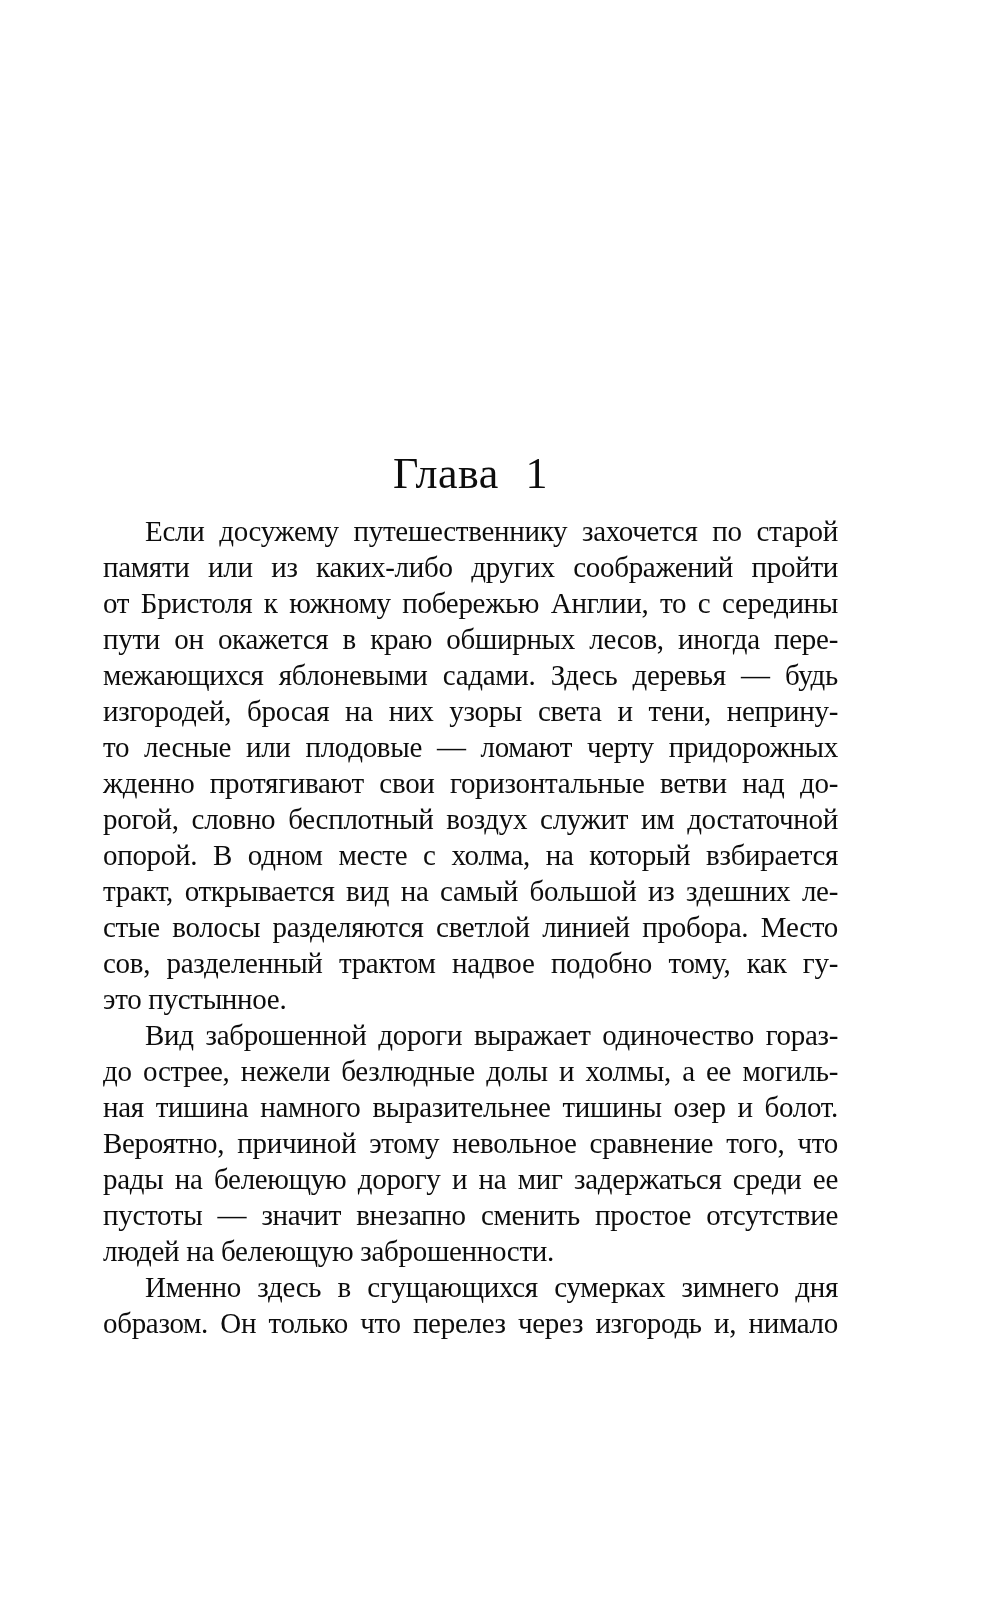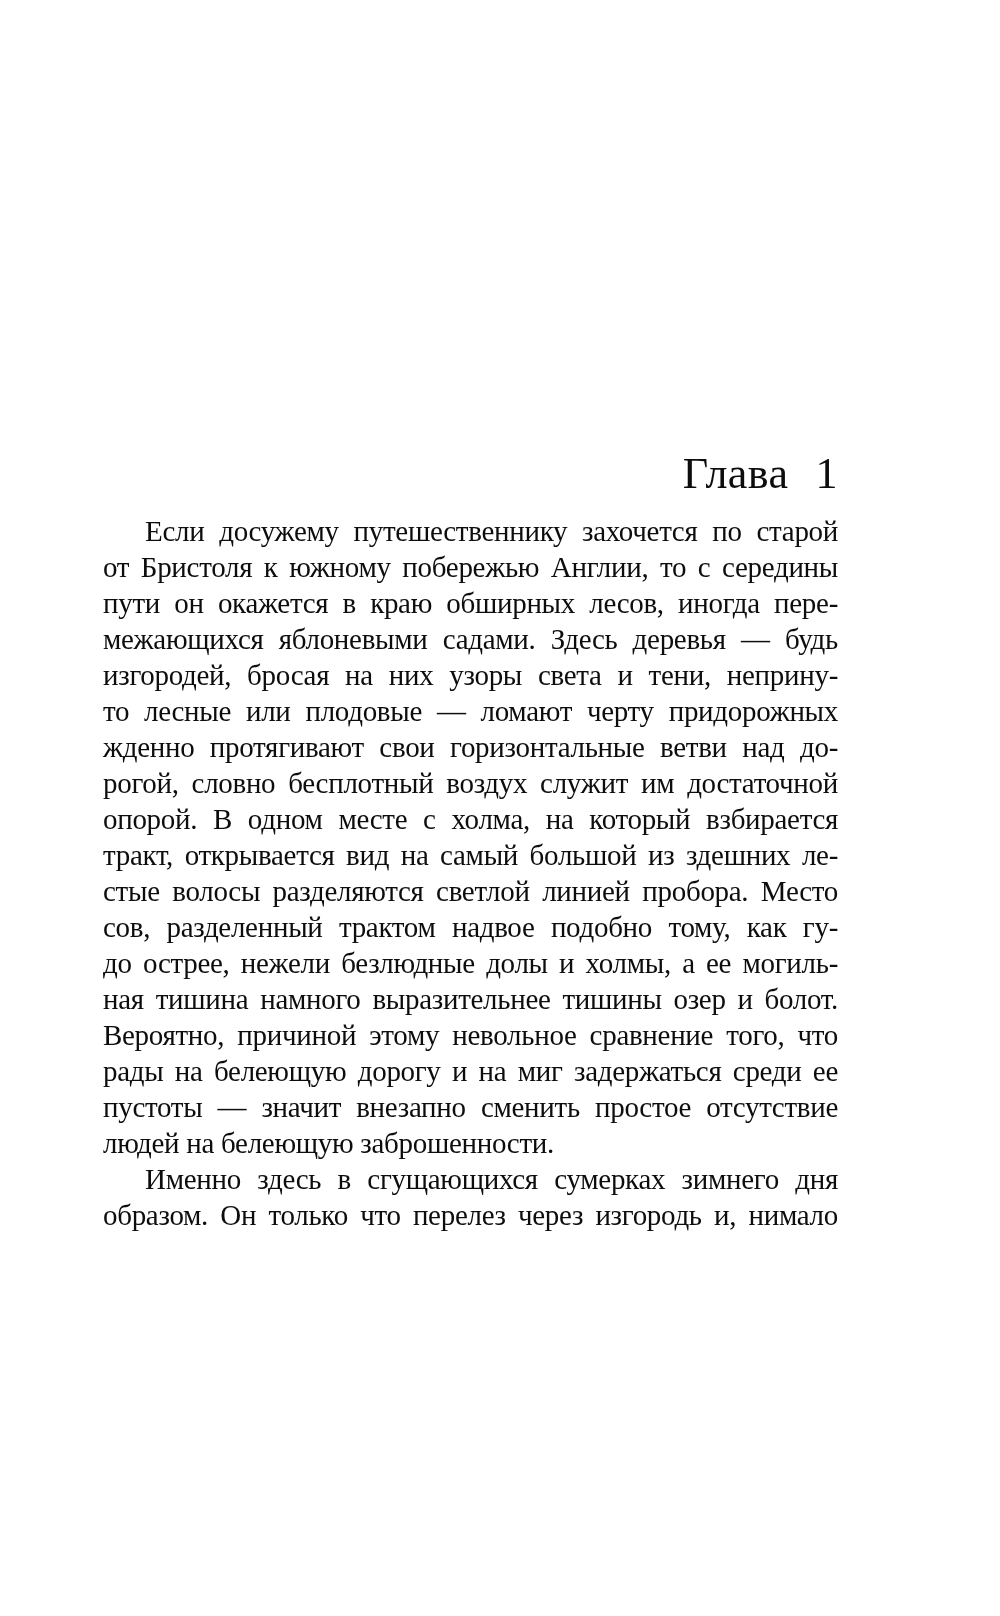--- a/index.html
+++ b/index.html
@@ -15,21 +15,21 @@
     font-family: "Liberation Serif", "DejaVu Serif", serif;
     color: #0d0d0d;
     overflow: hidden;
   }
   .chapter-title {
     position: absolute;
     top: 450px;
     left: 103px;
     width: 735px;
     margin: 0;
-    text-align: right;
+    text-align: center;
     font-weight: normal;
     font-size: 44px;
     line-height: 48px;
     word-spacing: 0.35em;
     letter-spacing: 0.5px;
   }
   .body-text {
     position: absolute;
     top: 513px;
     left: 103px;
@@ -51,31 +51,34 @@
     text-align-last: left;
   }
 </style>
 </head>
 <body>
 
 <div class="page">
   <h1 class="chapter-title">Глава 1</h1>
   <div class="body-text" id="body-text">
       <div class="line indent">Если досужему путешественнику захочется по старой</div>
+      <div class="line">памяти или из каких-либо других соображений пройти</div>
       <div class="line">от Бристоля к южному побережью Англии, то с середины</div>
       <div class="line">пути он окажется в краю обширных лесов, иногда пере-</div>
       <div class="line">межающихся яблоневыми садами. Здесь деревья — будь</div>
       <div class="line">изгородей, бросая на них узоры света и тени, неприну-</div>
       <div class="line">то лесные или плодовые — ломают черту придорожных</div>
       <div class="line">жденно протягивают свои горизонтальные ветви над до-</div>
       <div class="line">рогой, словно бесплотный воздух служит им достаточной</div>
       <div class="line">опорой. В одном месте с холма, на который взбирается</div>
       <div class="line">тракт, открывается вид на самый большой из здешних ле-</div>
       <div class="line">стые волосы разделяются светлой линией пробора. Место</div>
       <div class="line">сов, разделенный трактом надвое подобно тому, как гу-</div>
+      <div class="line para-end">это пустынное.</div>
+      <div class="line indent">Вид заброшенной дороги выражает одиночество гораз-</div>
       <div class="line">до острее, нежели безлюдные долы и холмы, а ее могиль-</div>
       <div class="line">ная тишина намного выразительнее тишины озер и болот.</div>
       <div class="line">Вероятно, причиной этому невольное сравнение того, что</div>
       <div class="line">рады на белеющую дорогу и на миг задержаться среди ее</div>
       <div class="line">пустоты — значит внезапно сменить простое отсутствие</div>
       <div class="line para-end">людей на белеющую заброшенности.</div>
       <div class="line indent">Именно здесь в сгущающихся сумерках зимнего дня</div>
       <div class="line">образом. Он только что перелез через изгородь и, нимало</div>
     </div>
 </div>

